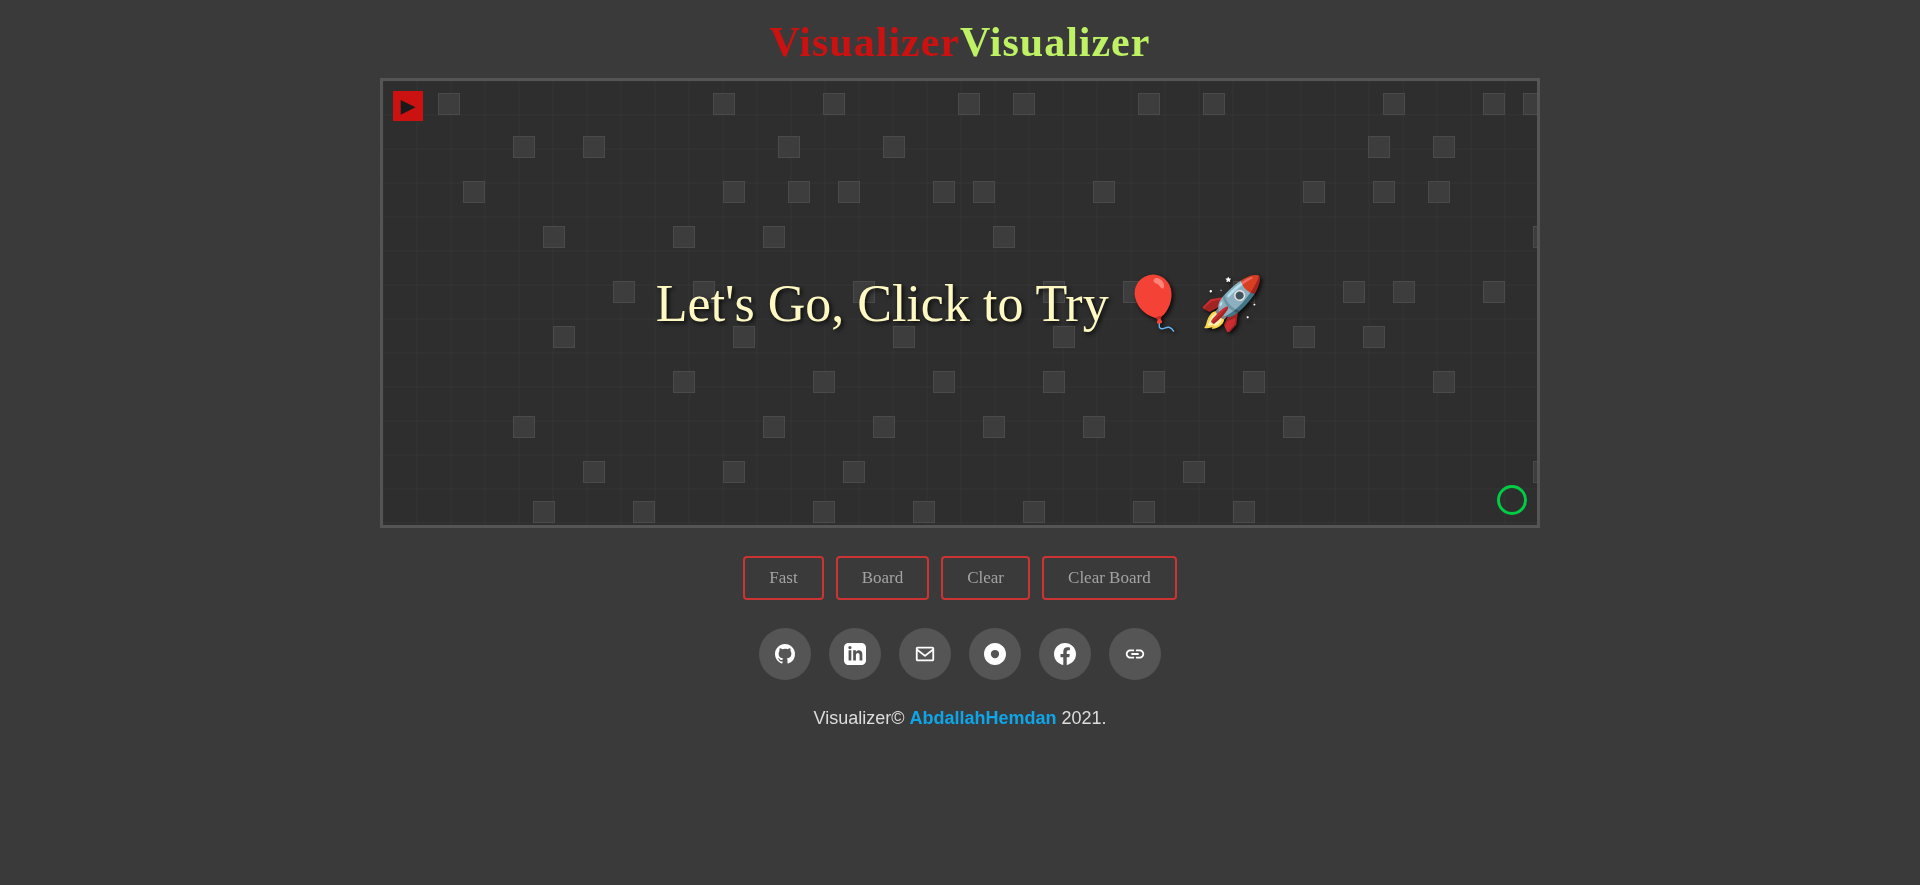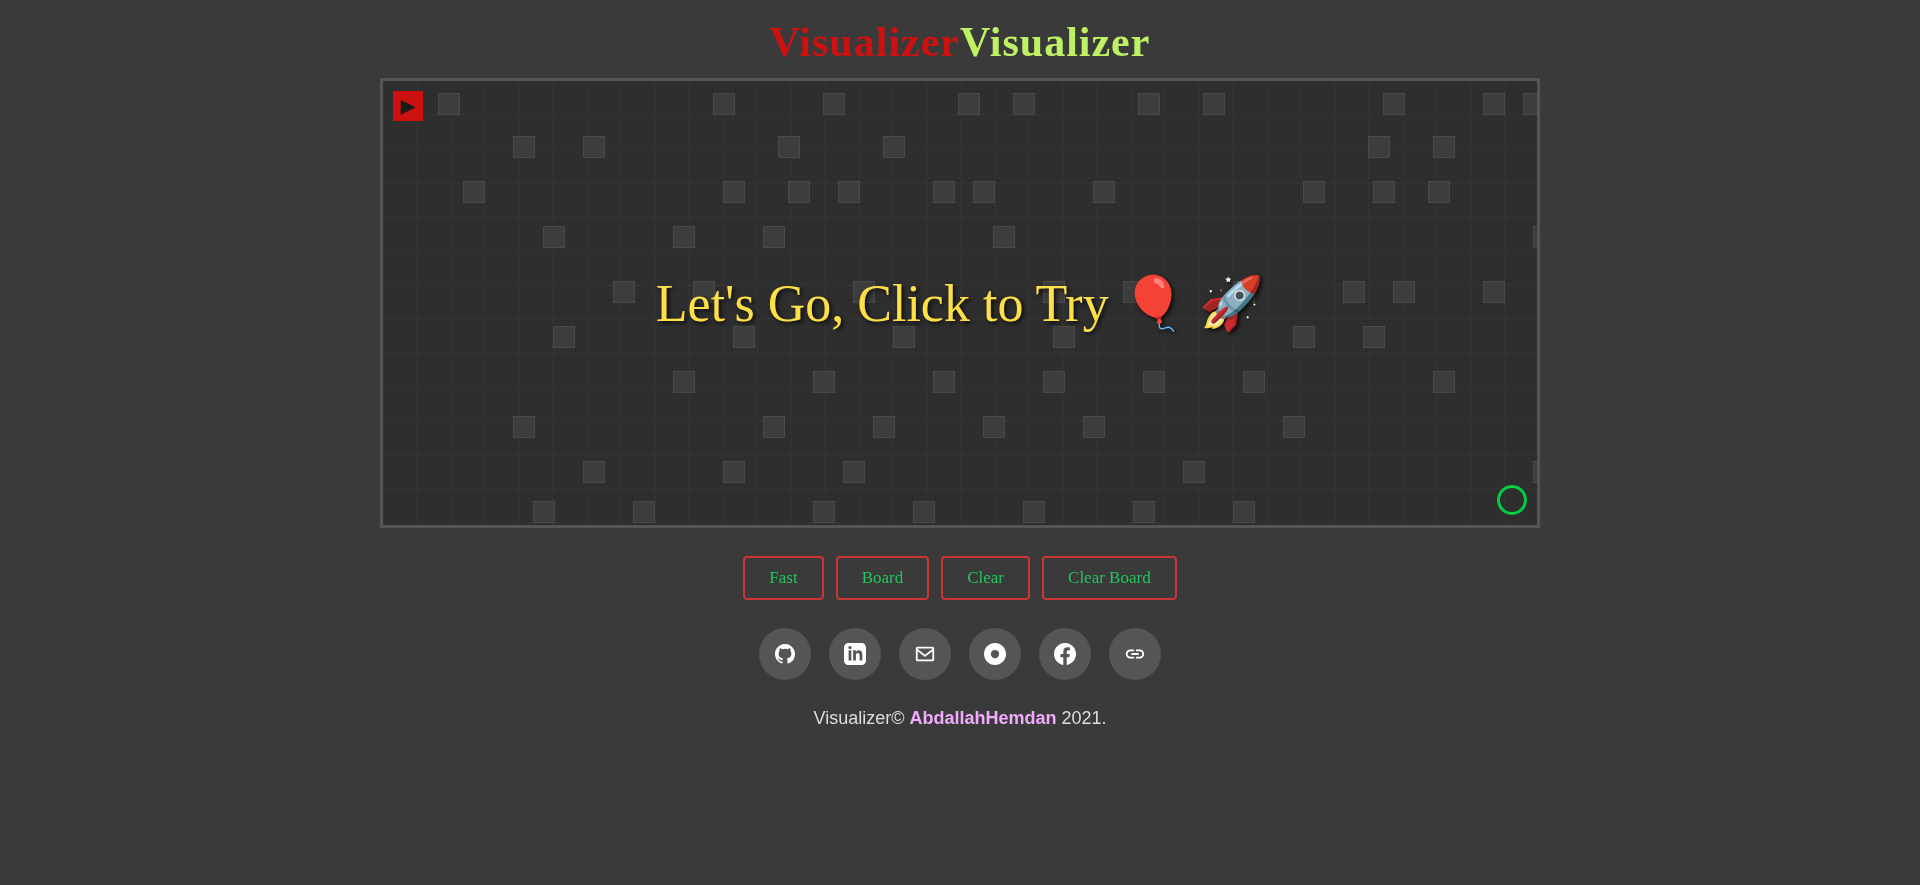--- a/index.html
+++ b/index.html
@@ -44,21 +44,21 @@
       height: 100%;
       position: relative;
     }
 
     
     .overlay-text {
       position: absolute;
       top: 50%;
       left: 50%;
       transform: translate(-50%, -50%);
-      color: #fde047;
+      color: #fef9c3;
       font-size: 52px;
       font-family: Georgia, serif;
       font-weight: normal;
       white-space: nowrap;
       pointer-events: none;
       text-shadow: 2px 2px 4px rgba(0,0,0,0.8);
     }
 
     
     .start-node {
@@ -95,21 +95,21 @@
       display: flex;
       gap: 12px;
       margin-top: 28px;
       align-items: center;
       justify-content: center;
     }
 
     .ctrl-btn {
       border: 2px solid #cc3333;
       background: transparent;
-      color: #22c55e;
+      color: #a3a3a3;
       padding: 10px 24px;
       font-size: 17px;
       border-radius: 4px;
       cursor: pointer;
       font-family: Georgia, serif;
     }
 
     
     .social-row {
       display: flex;
@@ -131,21 +131,21 @@
       font-weight: bold;
     }
 
     
     .footer {
       margin-top: 28px;
       font-size: 18px;
       color: #dddddd;
       font-family: Arial, sans-serif;
     }
-    .footer .author { color: #f0abfc; font-weight: bold; text-align: center; }
+    .footer .author { color: #0ea5e9; font-weight: bold; text-align: center; }
 
     
     .grid-lines {
       position: absolute;
       top: 0; left: 0;
       width: 100%; height: 100%;
       opacity: 0.25;
     }
   </style>
 </head>

